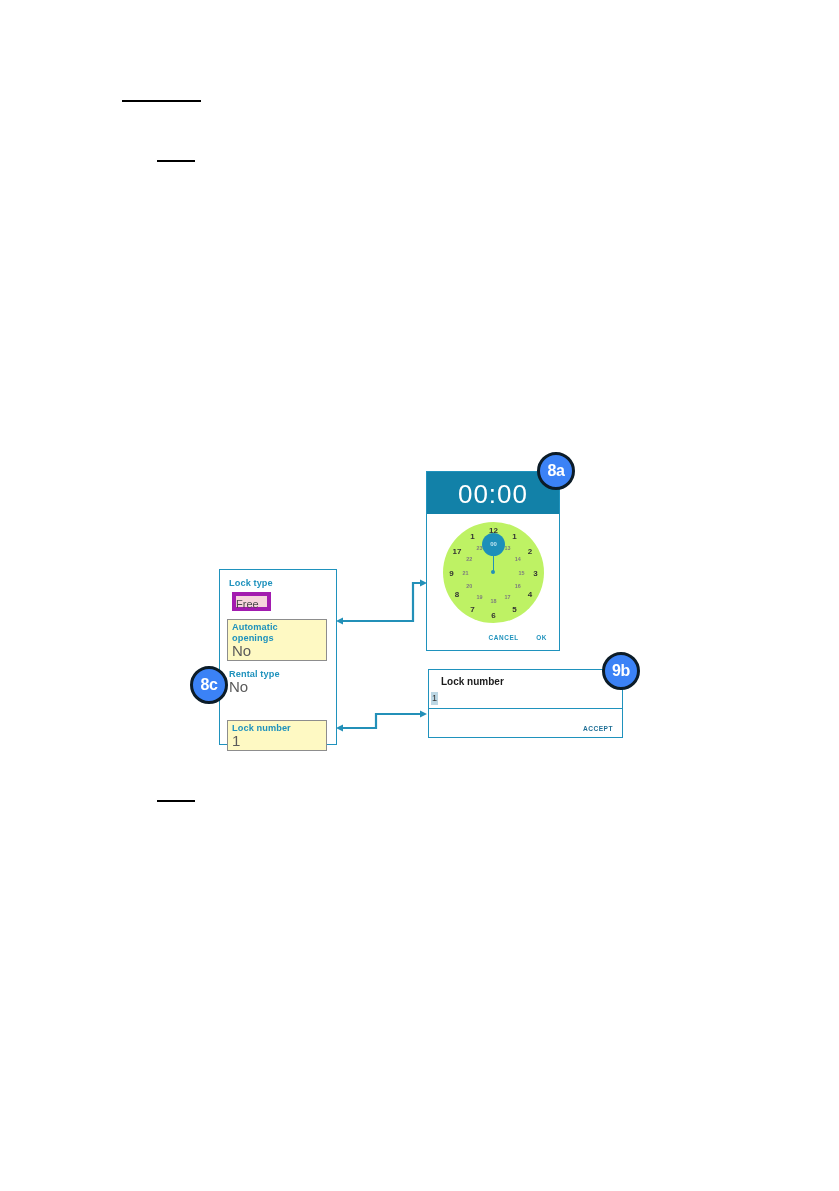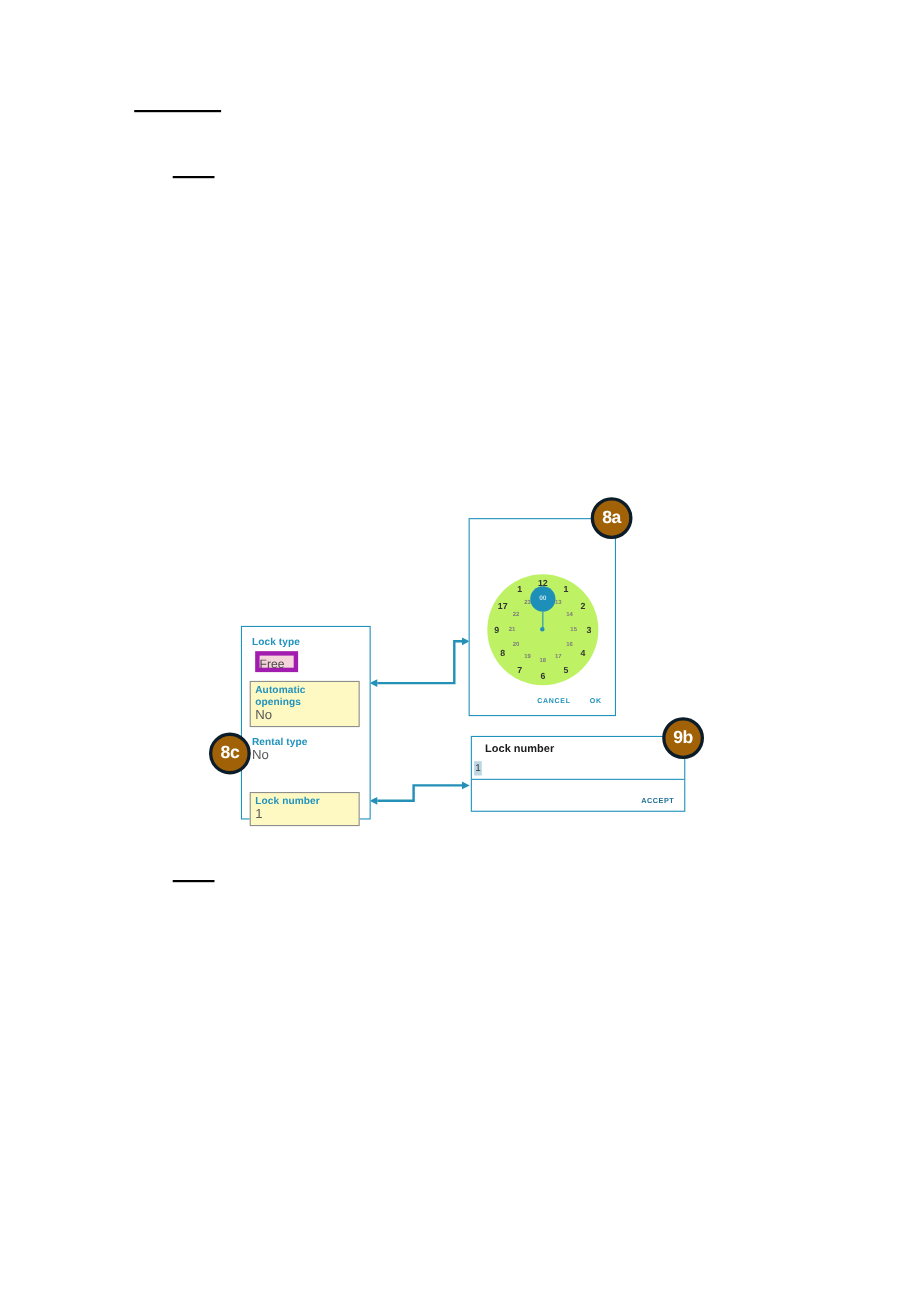--- a/index.html
+++ b/index.html
@@ -57,21 +57,21 @@
   }
   .field-label {
     color: #1f92bd;
     font-weight: bold;
     font-size: 9.2px;
     letter-spacing: .1px;
     line-height: 11px;
   }
   .field-value {
     color: #5a5a5a;
-    font-size: 12px;
+    font-size: 15px;
     line-height: 13px;
   }
   .plain-field {
     position: absolute;
     left: 9px;
   }
   .boxed-field {
     position: absolute;
     left: 7px;
     width: 100px;
@@ -98,21 +98,21 @@
   #field-auto-openings  { top: 49px; }
   #field-rental-time    { top: 99px; }
   #field-lock-number    { top: 150px; }
 
   
   .badge {
     position: absolute;
     width: 38px;
     height: 38px;
     border-radius: 50%;
-    background: #a16207;
+    background: #3b82f6;
     border: 3.5px solid #0c1c28;
     box-sizing: border-box;
     color: #ffffff;
     font-weight: bold;
     font-size: 16px;
     line-height: 31px;
     text-align: center;
     letter-spacing: -.3px;
   }
   #badge-8a { left: 537px; top: 452px; }
@@ -315,20 +315,21 @@
       <div class="field-value">No</div>
     </div>
 
     <div class="boxed-field" id="field-lock-number">
       <div class="field-label">Lock number</div>
       <div class="field-value">1</div>
     </div>
   </div>
 
   <div id="panel-timepicker">
+    <div id="timepicker-header">00:00</div>
 
     <div id="clock-area">
       <div id="clock-face">
 
         <div class="clock-num outer" style="left:50.5px;top:8px">12</div>
         <div class="clock-num outer" style="left:71.5px;top:13.6px">1</div>
         <div class="clock-num outer" style="left:87px;top:29px">2</div>
         <div class="clock-num outer" style="left:92.5px;top:50.5px">3</div>
         <div class="clock-num outer" style="left:87px;top:72px">4</div>
         <div class="clock-num outer" style="left:71.5px;top:87.4px">5</div>

